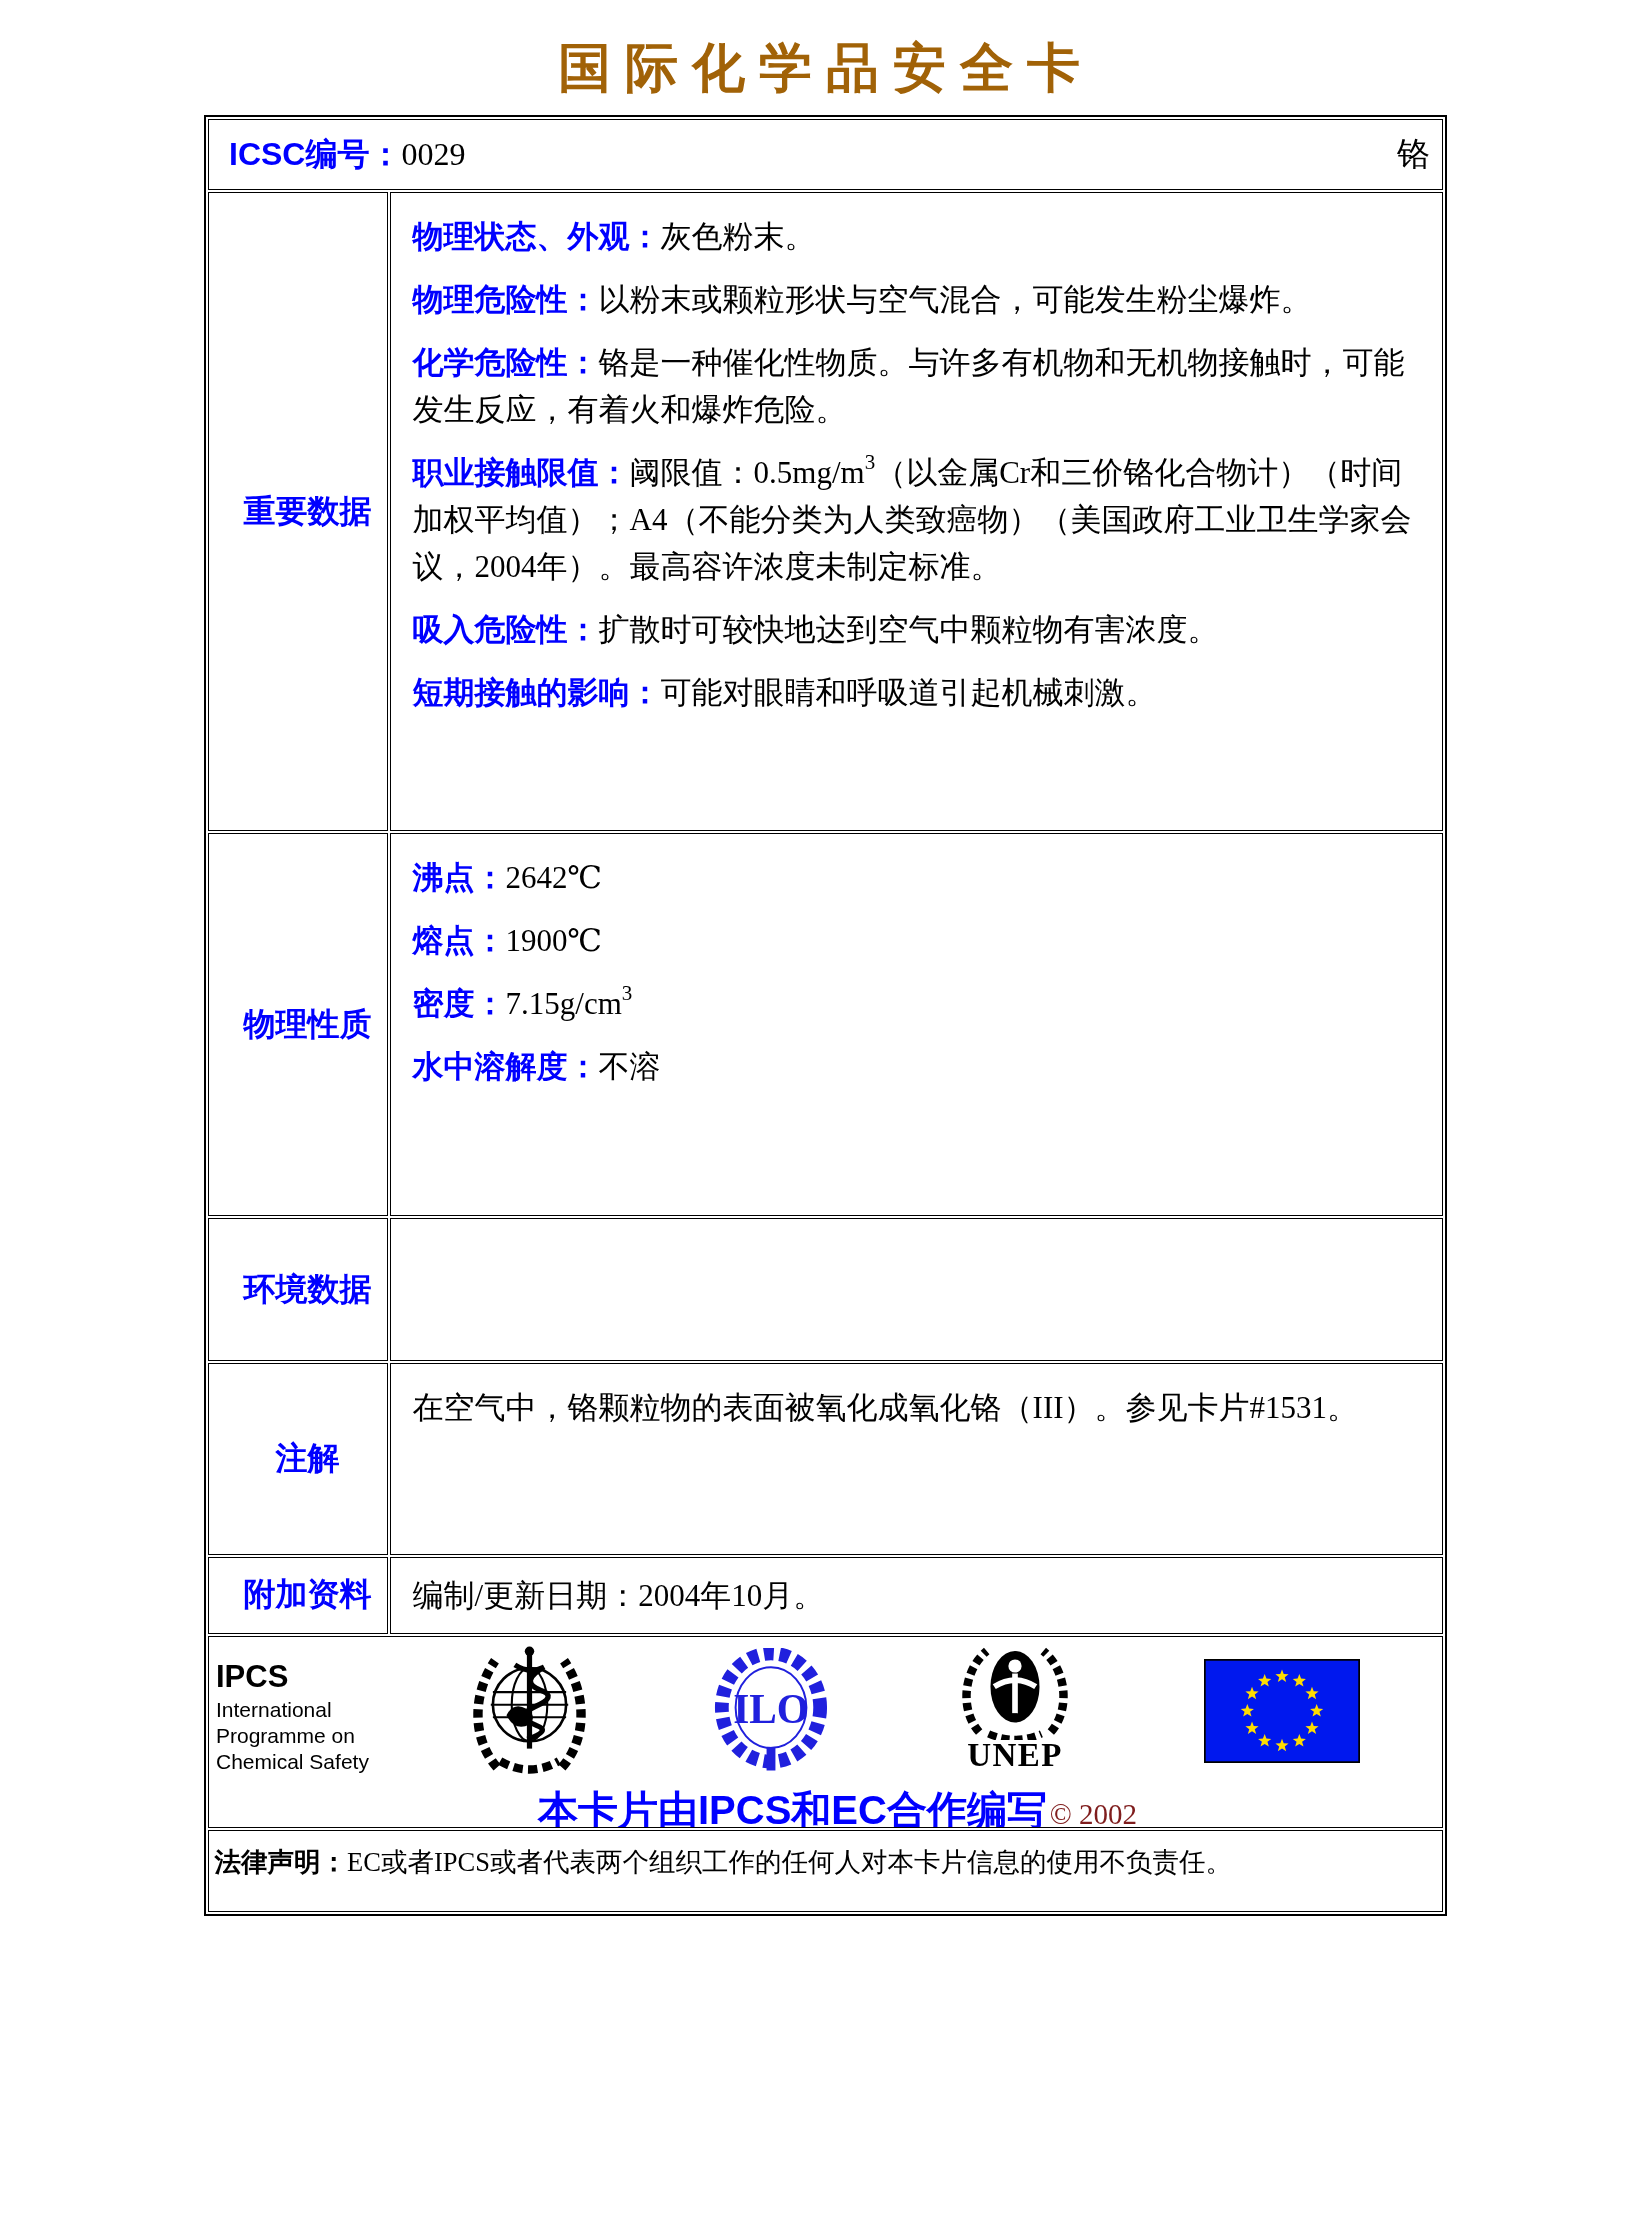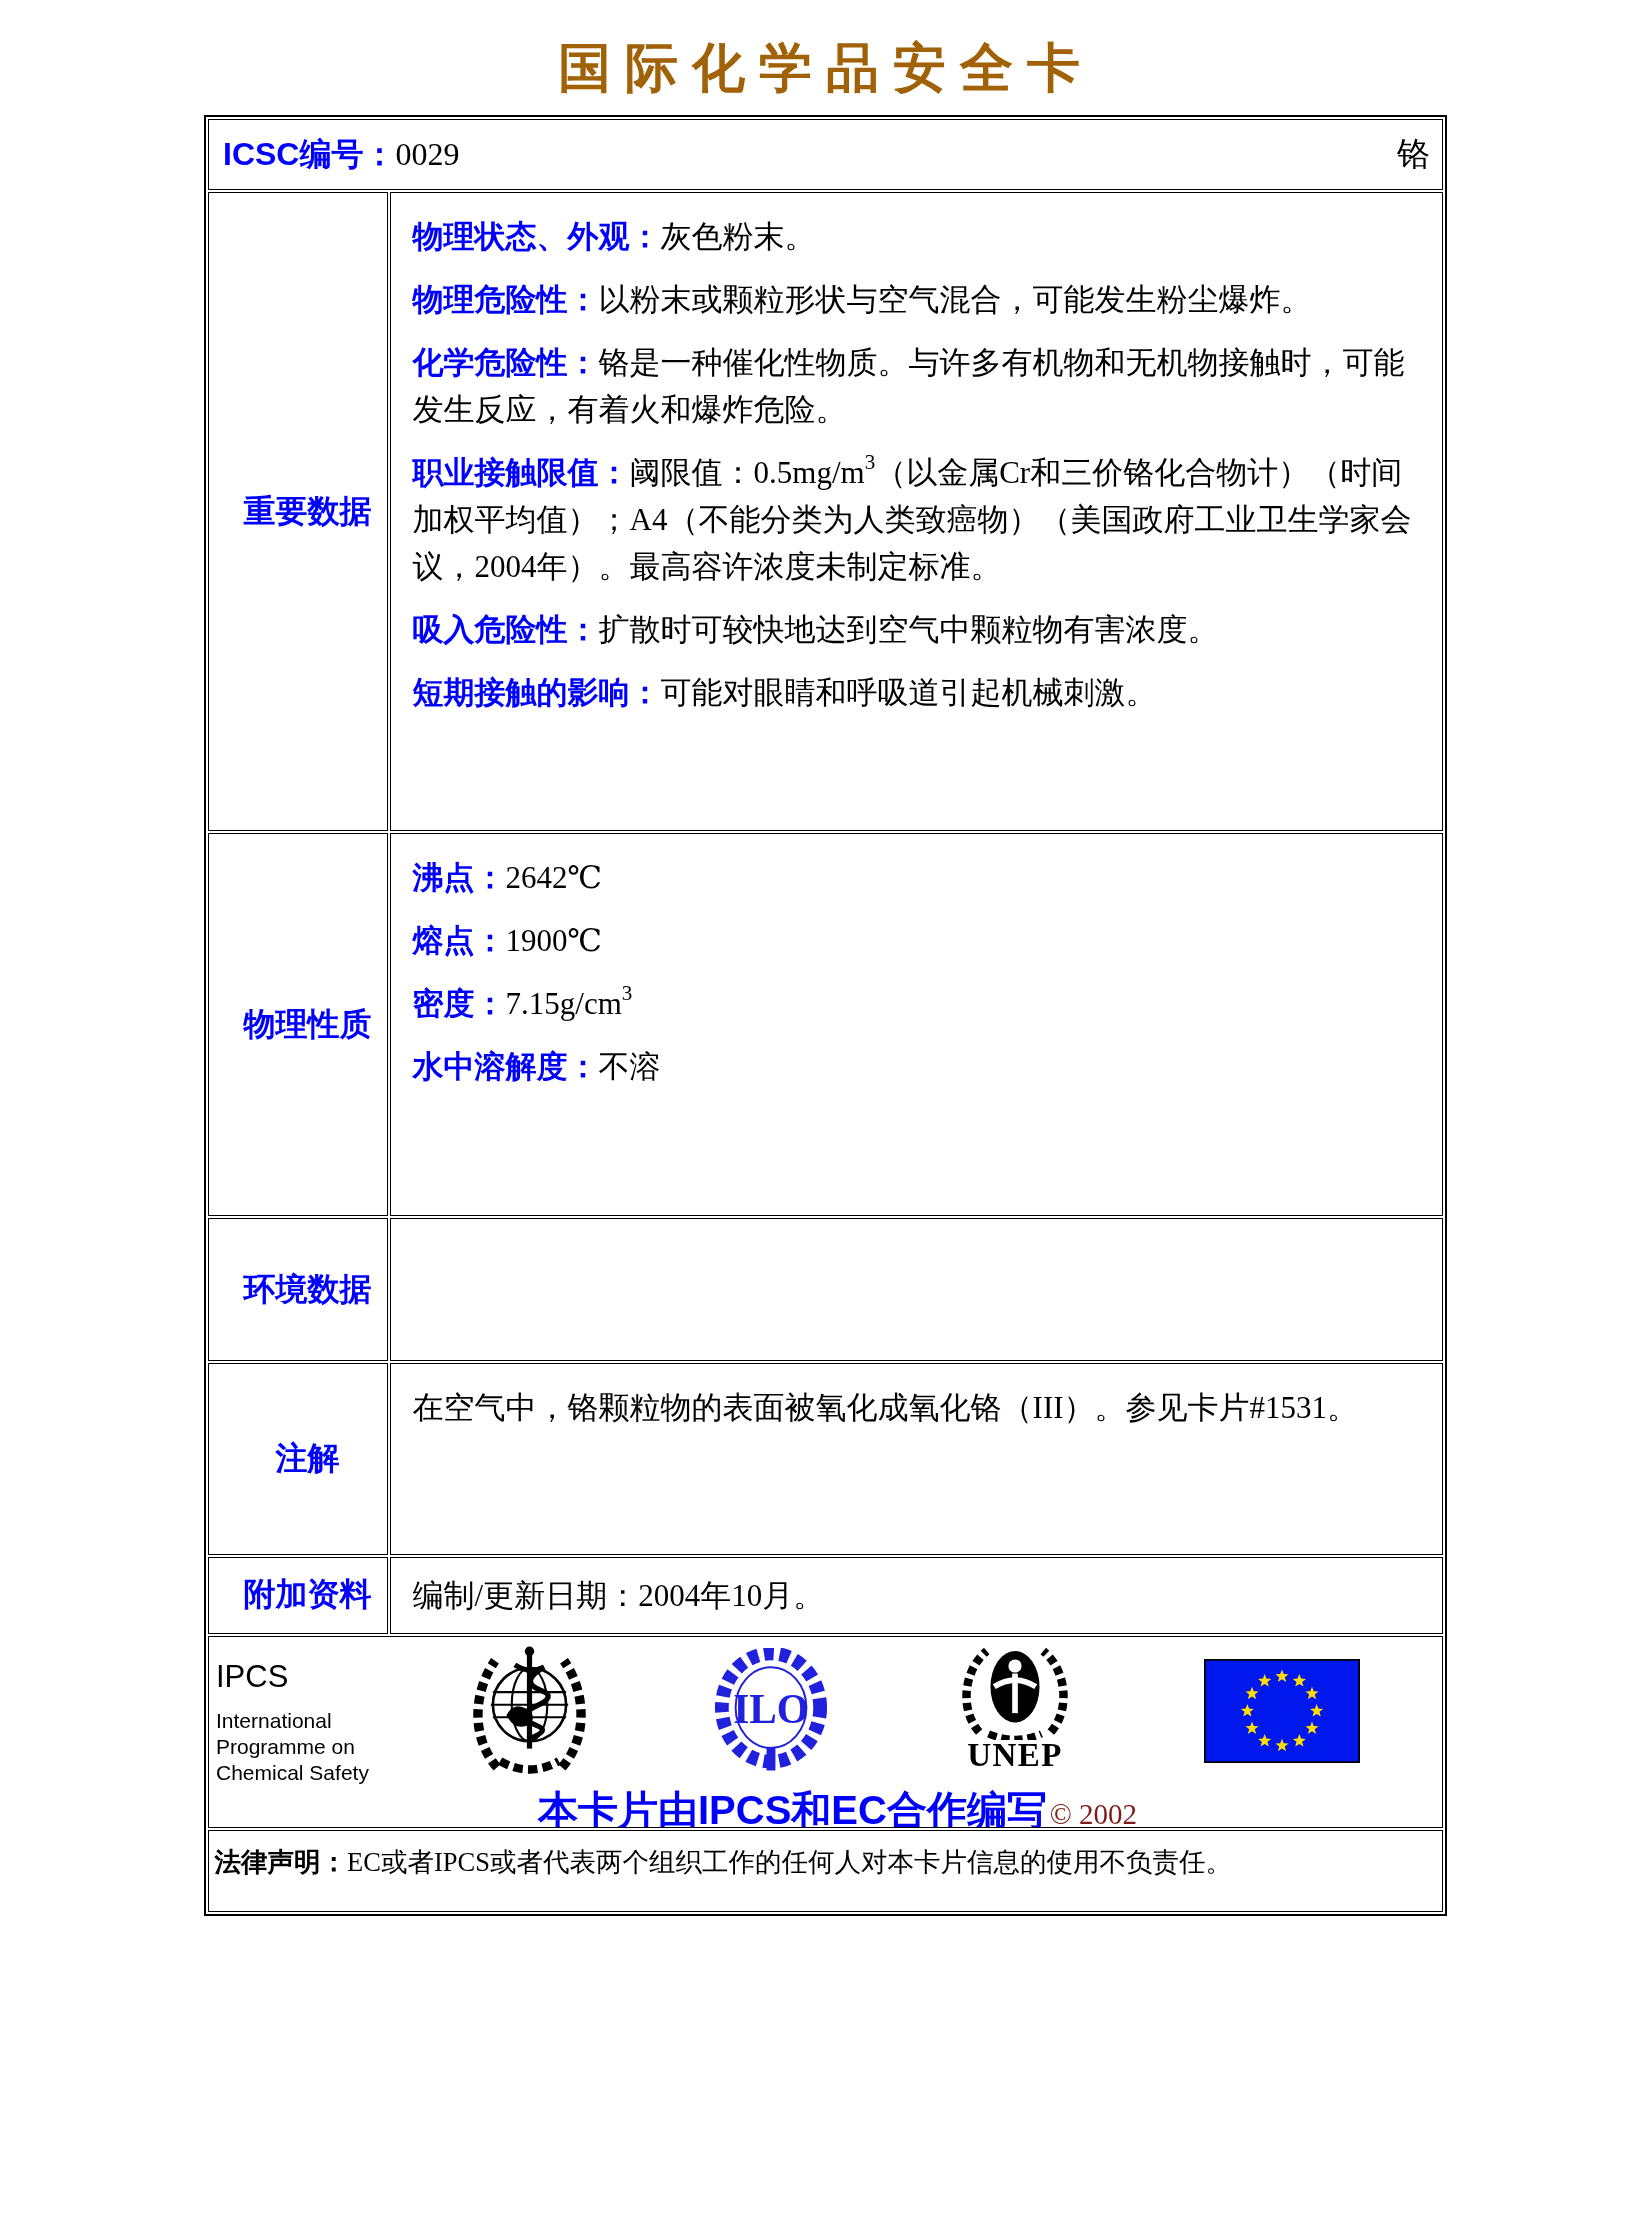--- a/index.html
+++ b/index.html
@@ -24,35 +24,35 @@
     font-weight:bold;font-size:32px;padding-left:20px;
   }
   td.content{font-size:31px;line-height:47px;padding:4.2px 7px 2.8px 5.6px;}
   td.content p{margin:16px;}
   .blue-sans{
     color:#0000ff;font-family:"Liberation Sans","DejaVu Sans",sans-serif;
     font-weight:bold;
   }
   .hdr-flex{
     display:flex;justify-content:space-between;align-items:center;
-    height:100%;padding:0 11px 0 13px;font-size:32px;
+    height:100%;padding:0 11px 0 19px;font-size:32px;
   }
   .chem-name{font-size:33px;}
   .sup{font-size:21px;vertical-align:14px;line-height:0;}
   .legal-cell{
     font-size:26.5px;line-height:35px;padding:14px 5.6px 2.8px 5.6px;vertical-align:top;
   }
   .legal-lbl{
     font-family:"Liberation Sans","DejaVu Sans",sans-serif;font-weight:bold;
   }
   .logos-cell{position:relative;}
   .ipcs-block{position:absolute;left:7px;top:22px;color:#000;}
   .ipcs-acr{
     font-family:"Liberation Sans","DejaVu Sans",sans-serif;
-    font-weight:normal;font-size:31px;margin-bottom:13px;
+    font-weight:bold;font-size:31px;margin-bottom:2px;
   }
   .ipcs-line{
     font-family:"Liberation Sans","DejaVu Sans",sans-serif;
     font-size:21px;line-height:26px;
   }
   .who-logo{position:absolute;left:249px;top:7px;}
   .ilo-logo{position:absolute;left:503px;top:11px;}
   .unep-block{position:absolute;left:738px;top:4.2px;width:136px;text-align:center;}
   .unep-word{
     font-family:"Liberation Serif","DejaVu Serif",serif;font-weight:bold;

